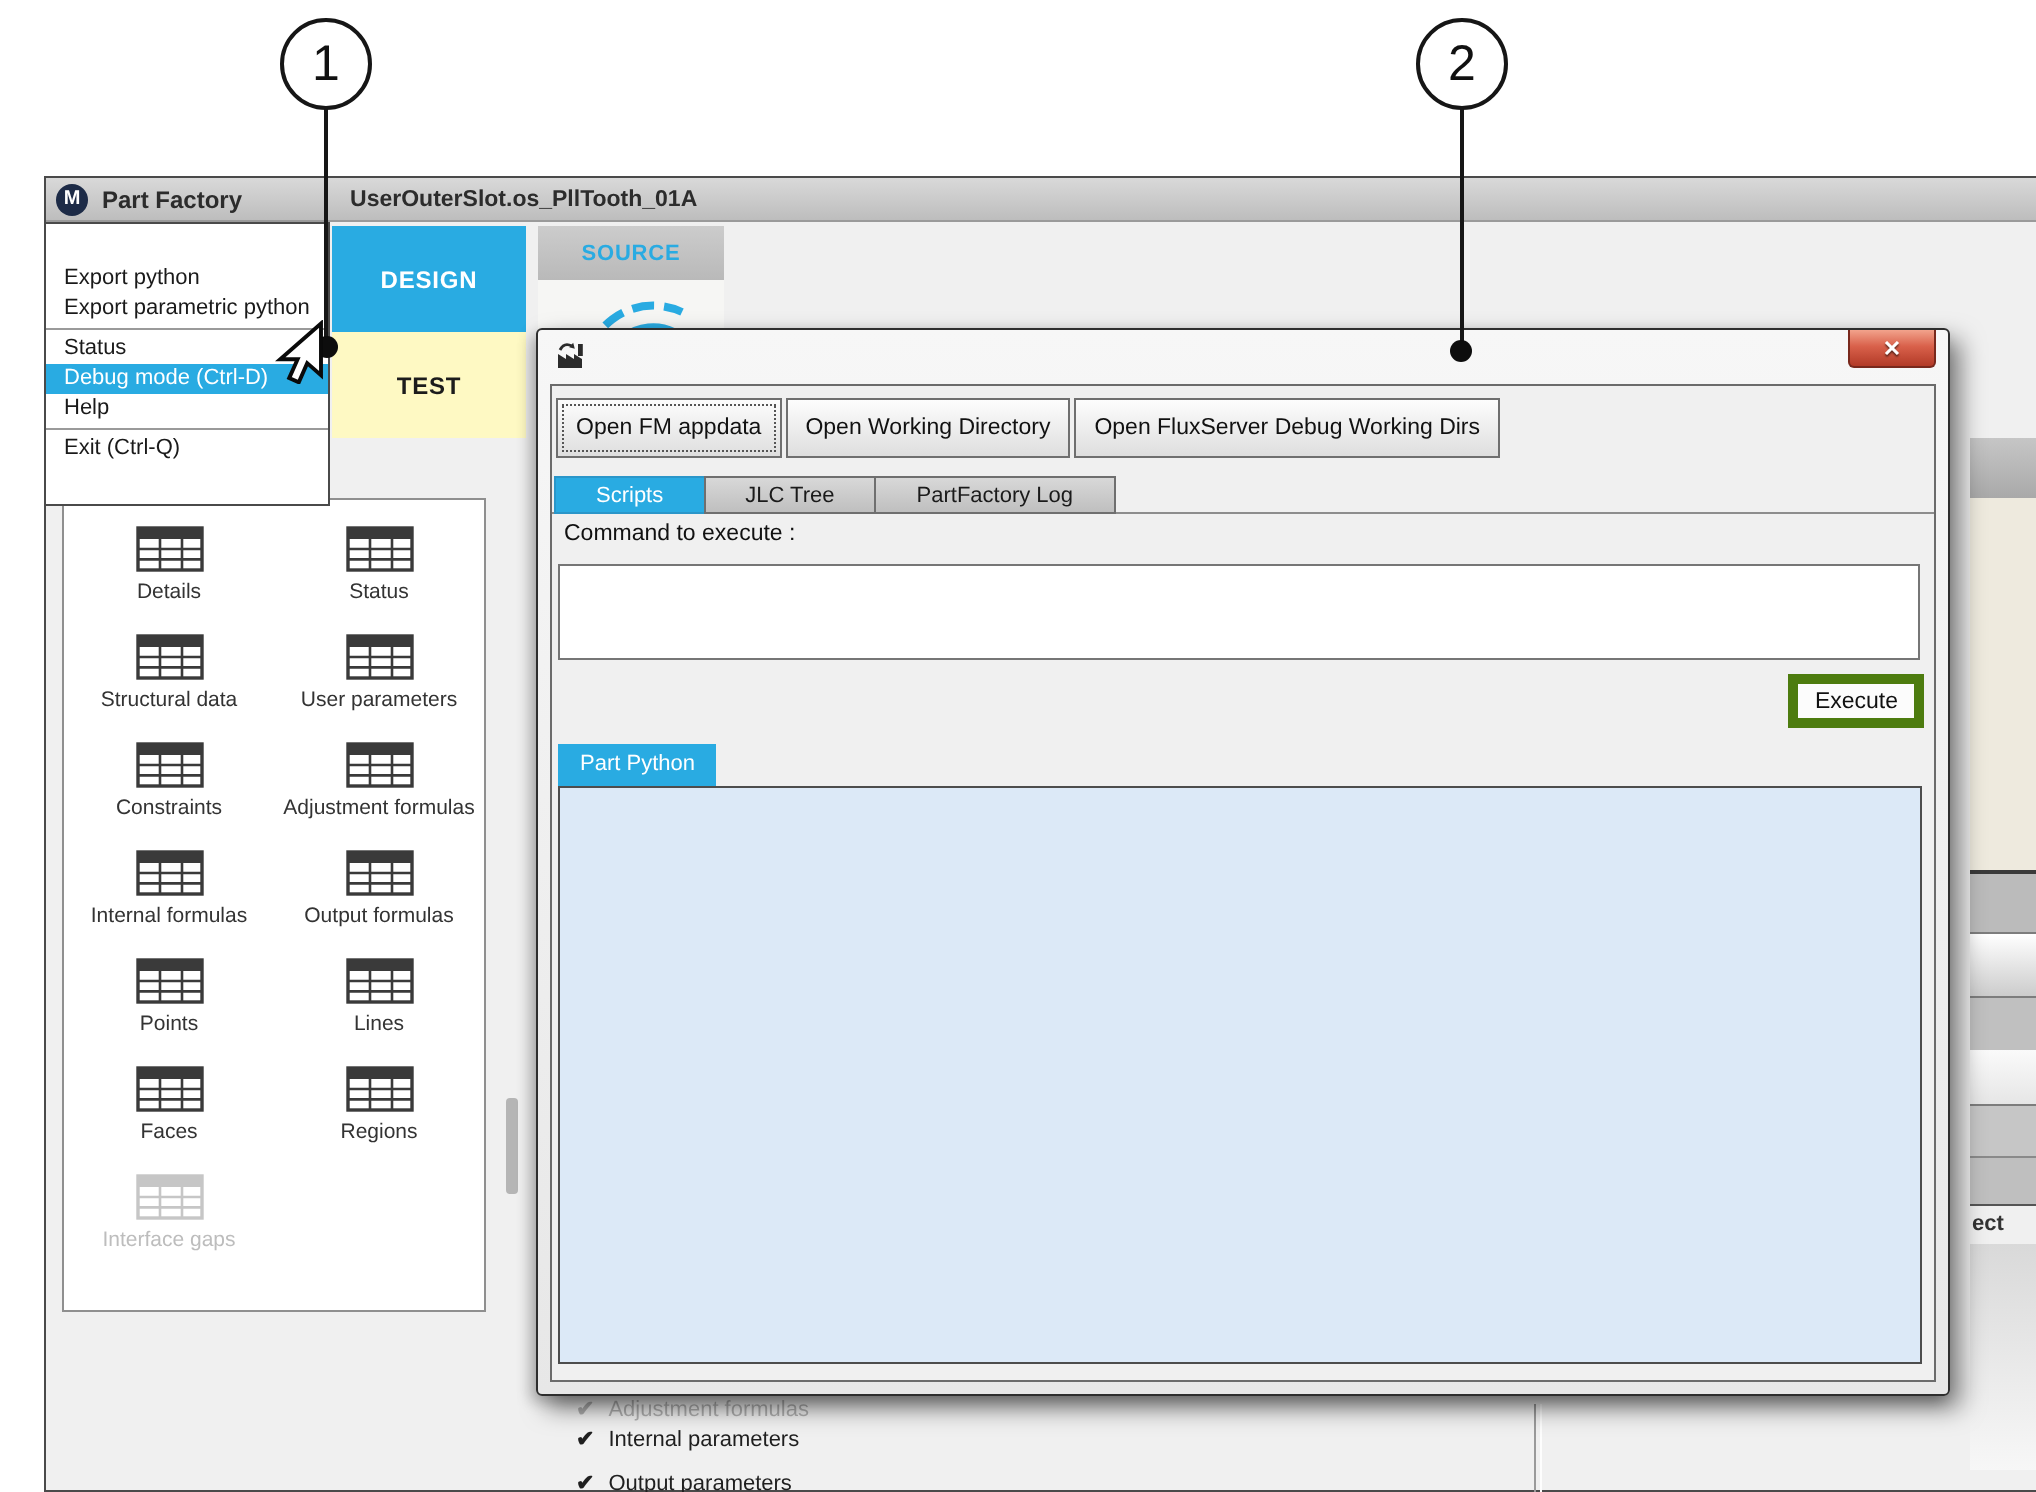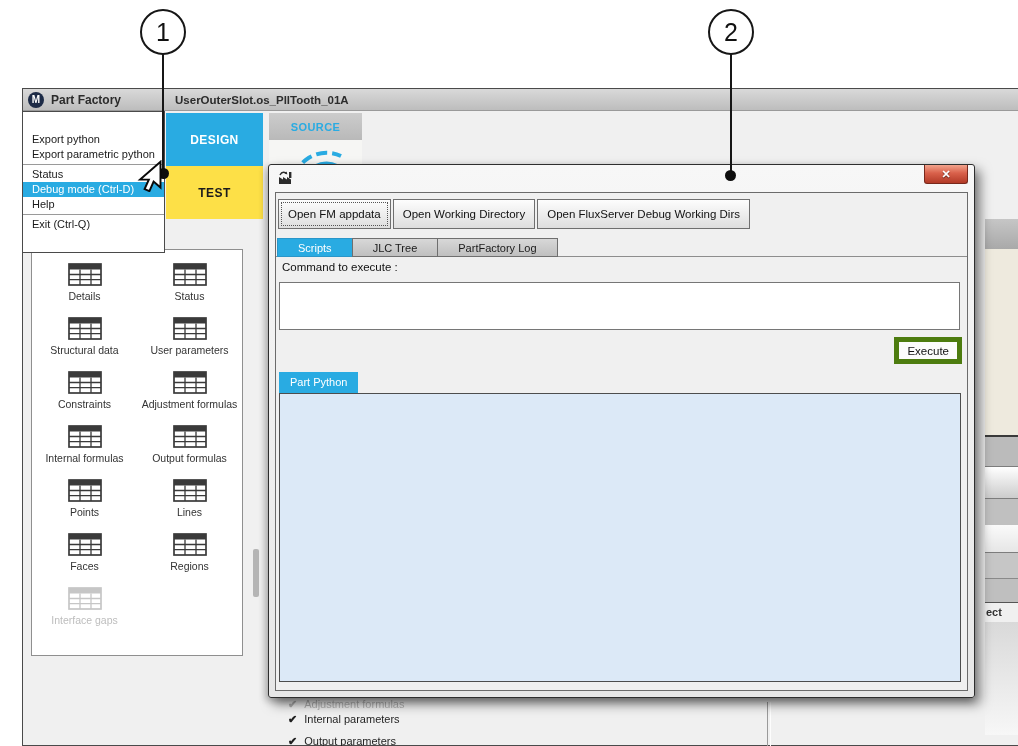--- a/index.html
+++ b/index.html
@@ -39,21 +39,21 @@
   .menu-sep { border-top:1px solid #9a9a9a; margin:2px 0; }
   .submenu-arrow { position:absolute; right:6px; top:0; font-size:7px; line-height:15px; color:#222; }
 
   
   .btn-design {
     position:absolute; left:143px; top:24px; width:97px; height:53px; background:#29abe2;
     color:#fff; font-size:12px; font-weight:700; letter-spacing:.4px;
     display:flex; align-items:center; justify-content:center;
   }
   .btn-test {
-    position:absolute; left:143px; top:77px; width:97px; height:53px; background:#fde047;
+    position:absolute; left:143px; top:77px; width:97px; height:53px; background:#fef9c3;
     color:#1c1c1c; font-size:12px; font-weight:700; letter-spacing:.4px;
     display:flex; align-items:center; justify-content:center;
   }
 
   
   .source-panel { position:absolute; left:246px; top:24px; width:93px; height:82px; }
   .source-header {
     height:27px; background:linear-gradient(#cccccc,#b9b9b9); color:#29abe2;
     font-size:11px; font-weight:700; letter-spacing:.4px;
     display:flex; align-items:center; justify-content:center;

